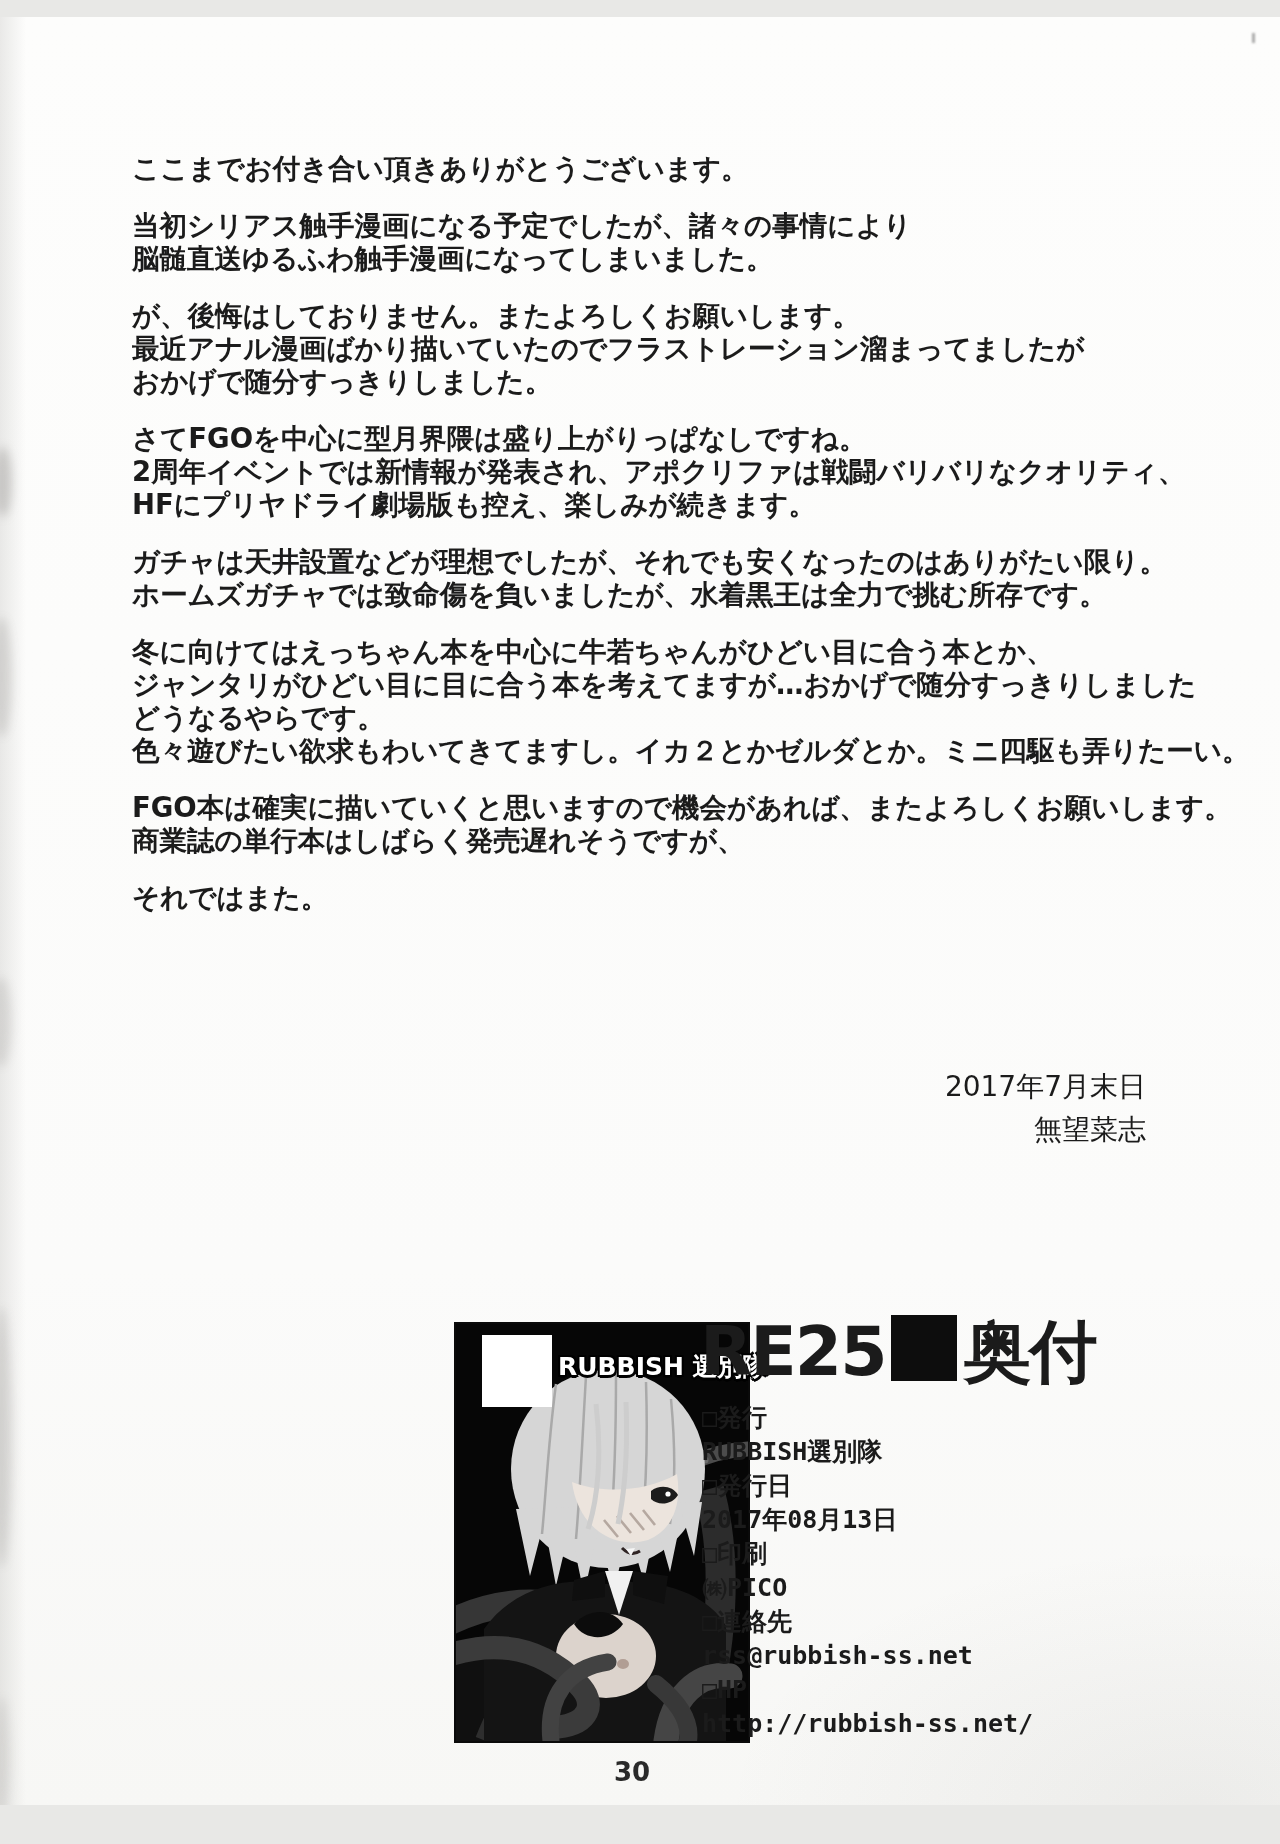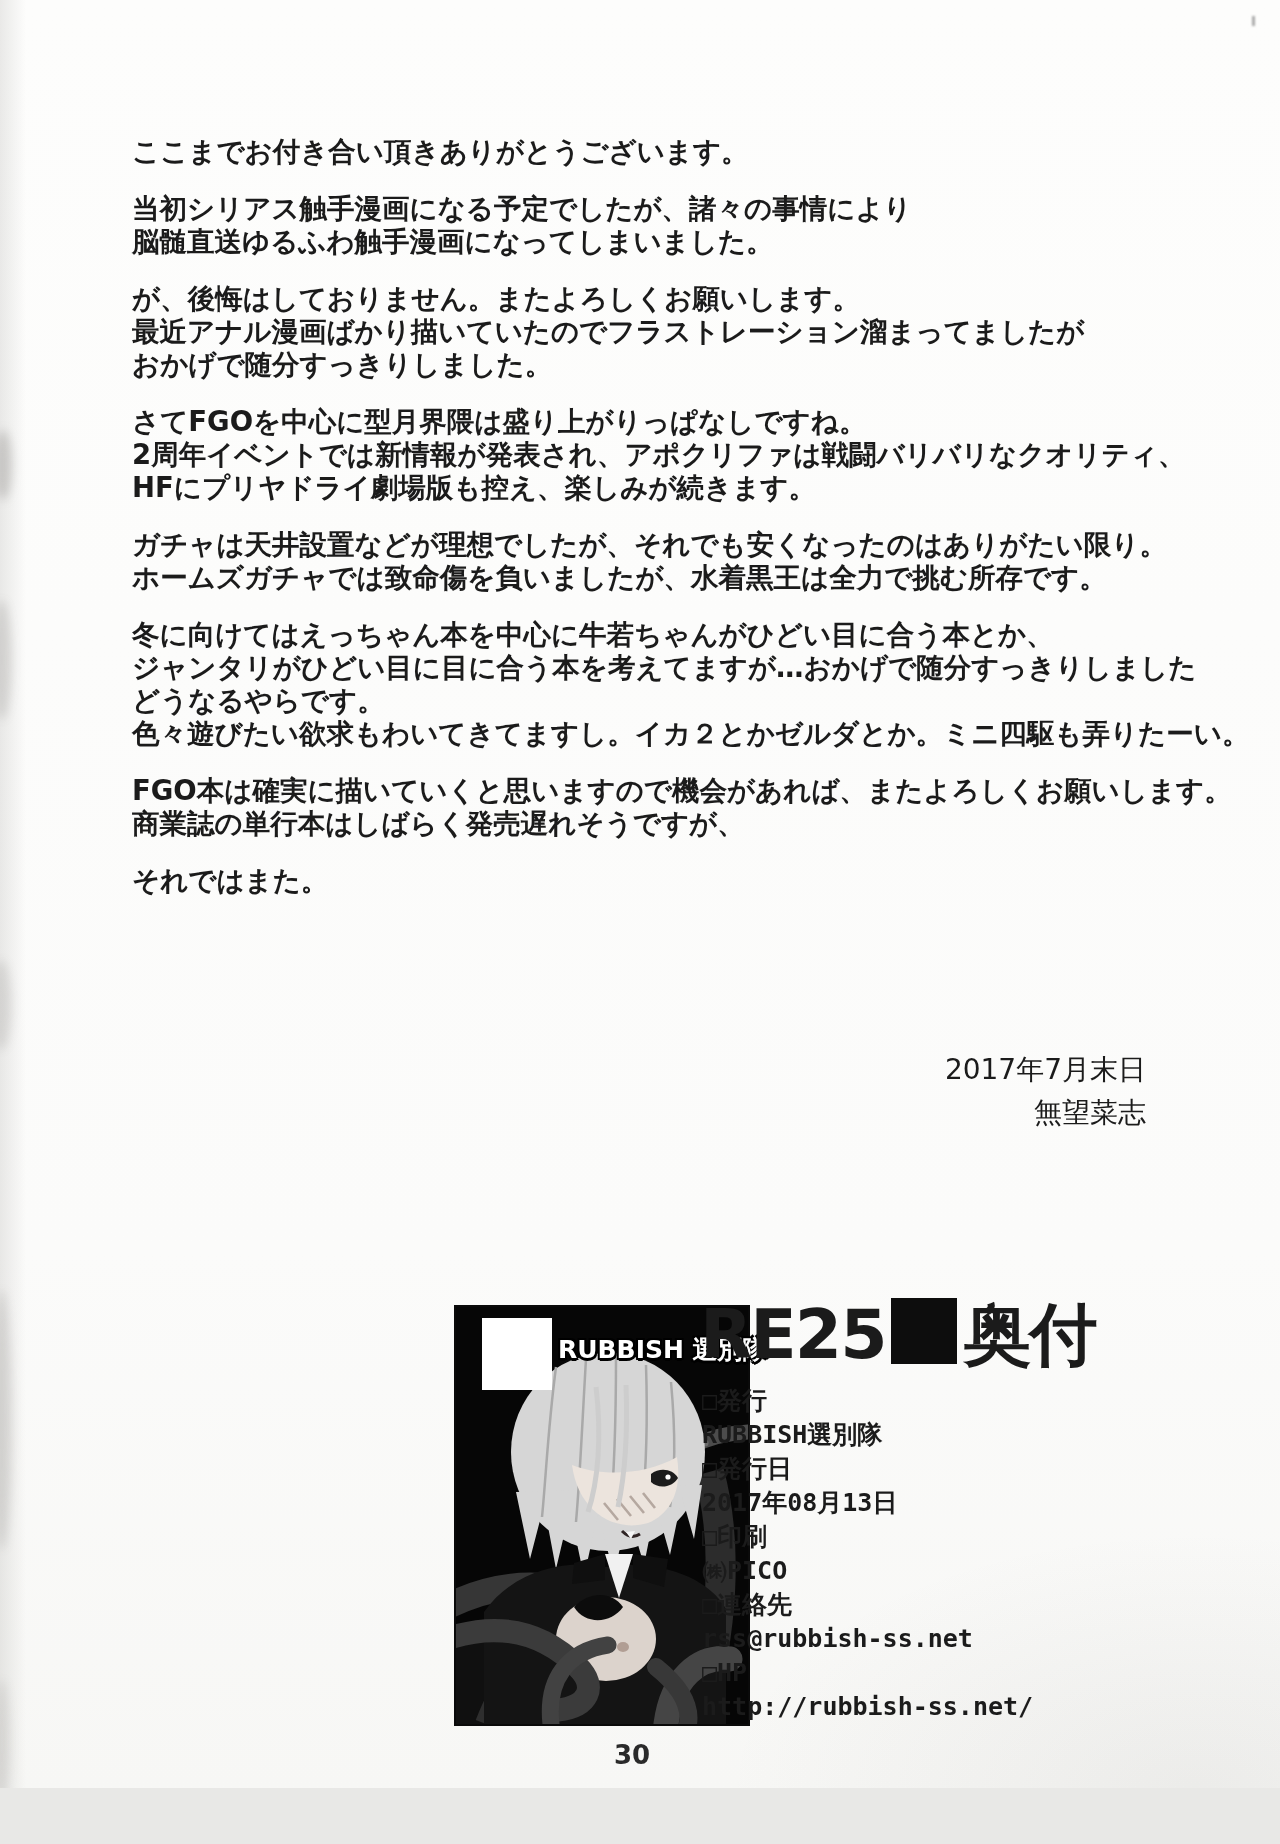--- a/index.html
+++ b/index.html
@@ -1,19 +1,19 @@
 <!DOCTYPE html>
 <html><head>
 <meta charset="utf-8">
 <style>
   html,body{margin:0;padding:0;background:#e8e8e6;}
   .page{
     position:relative;
     width:1280px;height:1788px;
-    margin:0 auto;
+    margin:17px auto;
     background:linear-gradient(180deg,#fdfdfc 0%,#fbfbfa 70%,#f7f7f5 100%);
     overflow:hidden;
     font-family:"DejaVu Sans","Liberation Sans",sans-serif;
     color:#1b1b1b;
   }
   
   .edge-strip{
     position:absolute;left:0;top:0;width:26px;height:100%;
     background:linear-gradient(90deg,rgba(130,128,124,0.16),rgba(255,255,255,0));
   }

